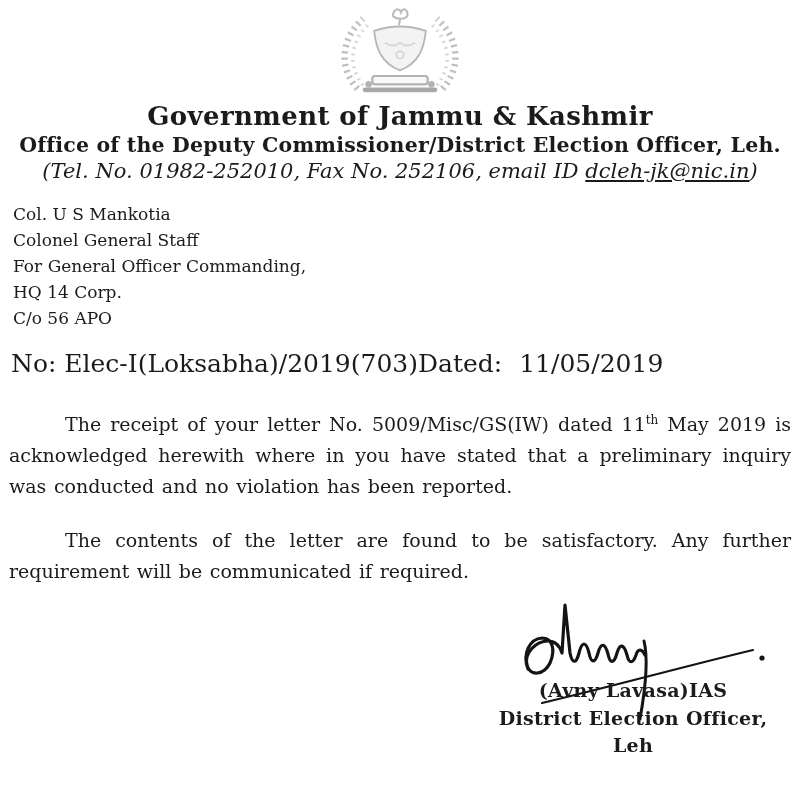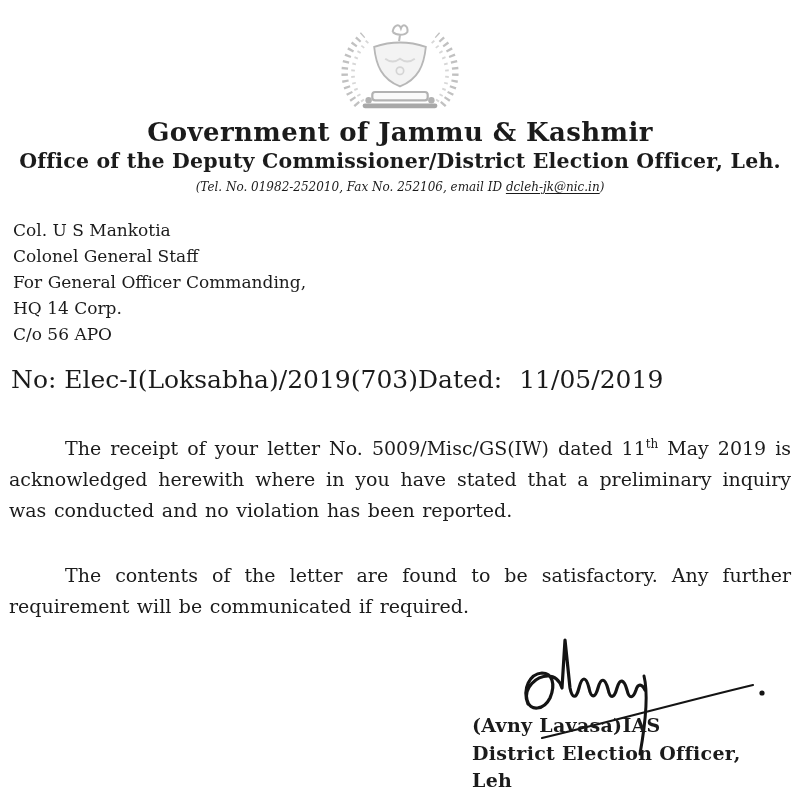--- a/index.html
+++ b/index.html
@@ -3,63 +3,63 @@
 <meta charset="utf-8">
 <style>
   * { margin: 0; padding: 0; box-sizing: border-box; }
   html, body { width: 800px; height: 792px; }
   body {
     background: #ffffff;
     color: #1b1b1b;
     font-family: "DejaVu Serif", "Liberation Serif", serif;
     overflow: hidden;
   }
-  .page { width: 800px; height: 772px; padding-top: 20px; position: relative; }
+  .page { width: 800px; height: 772px; padding-top: 4px; position: relative; }
 
   
   .emblem-wrap { width: 100%; display: flex; justify-content: center; height: 96px; }
   .gov-title {
     text-align: center; font-size: 26px; font-weight: bold;
     letter-spacing: 0.4px; line-height: 32px;
   }
   .office-title {
     text-align: center; font-size: 20.5px; font-weight: bold;
     line-height: 26px; letter-spacing: 0.2px;
   }
   .contact-line {
-    text-align: center; font-size: 12px; font-style: italic;
+    text-align: center; font-size: 21px; font-style: italic;
     line-height: 27px;
   }
   .contact-line .email { text-decoration: underline; text-underline-offset: 2px; }
 
   
   .recipient { margin: 16px 0 0 13px; font-size: 17px; line-height: 26px; }
 
   
   .ref-row {
     display: flex; justify-content: flex-start; align-items: baseline;
     margin-top: 20px; padding: 0 58px 0 11px; font-size: 25px; line-height: 26px;
   }
   .ref-date { display: flex; gap: 17px; }
 
   
   .para {
     margin: 0 9px; font-size: 19px; line-height: 31px;
     text-align: justify; text-indent: 56px; word-spacing: 1.5px;
   }
-  .para-1 { margin-top: 40px; }
-  .para-2 { margin-top: 34px; }
+  .para-1 { margin-top: 32px; }
+  .para-2 { margin-top: 23px; }
   sup { font-size: 12px; vertical-align: super; line-height: 0; }
 
   
   .sig-block { position: relative; width: 322px; margin: 4px 6px 0 auto; height: 192px; }
   .sig-art { position: absolute; top: 0; left: 0; pointer-events: none; }
   .sig-text {
     position: absolute; top: 86px; left: 0; width: 100%;
-    text-align: left; font-weight: bold; font-size: 19px; line-height: 27.5px;
+    text-align: center; font-weight: bold; font-size: 19px; line-height: 27.5px;
     letter-spacing: 0.3px;
   }
 </style>
 </head>
 <body>
 
 <div class="page">
 
   <div class="emblem-wrap">
     <span>

